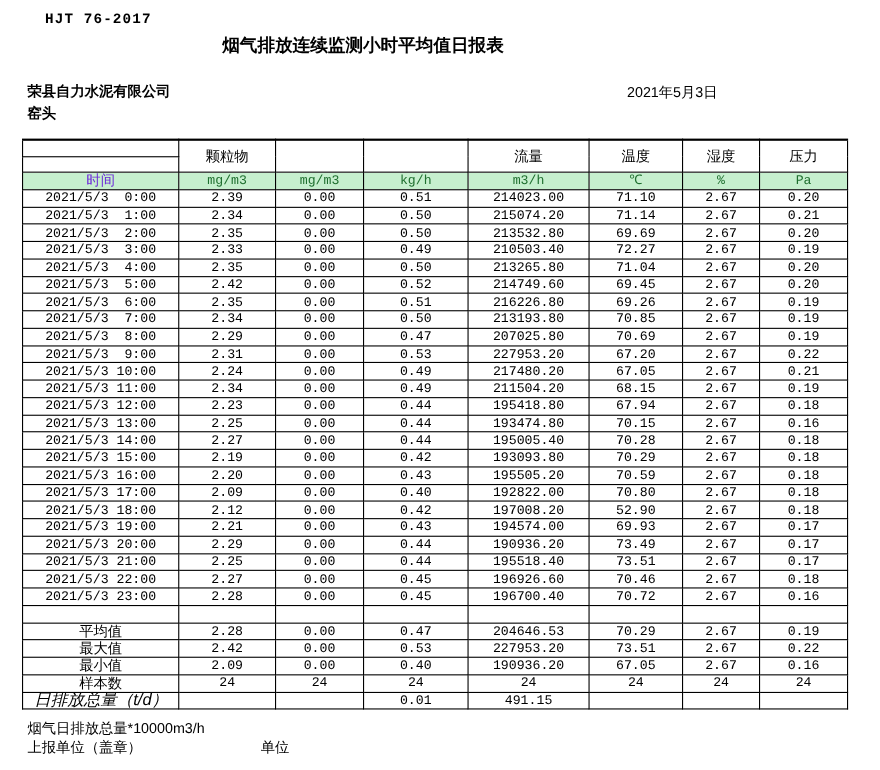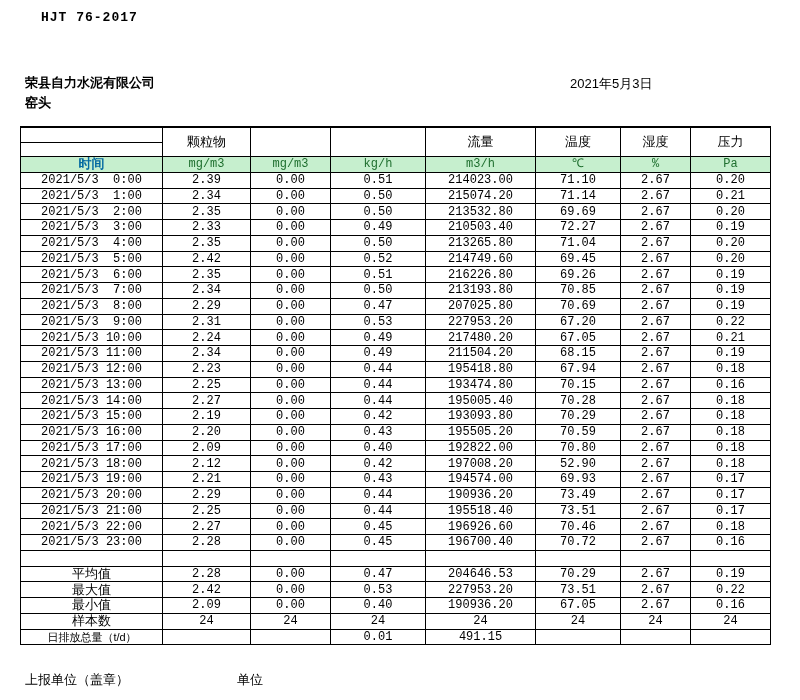--- a/index.html
+++ b/index.html
@@ -36,38 +36,39 @@
     white-space:pre;
   }
   #report-table{border-top:2px solid #000;}
   #report-table .hdr{font-size:13px;height:13.5px;}
   #report-table .units-row td{
     background:var(--header-green,#c6efce);
     color:var(--unit-text,#1f6f2f);
     font-size:12px;
   }
   #report-table .units-row .time-hdr{
-    color:#0369a1;font-size:13px;font-weight:bold;
+    color:#6d28d9;font-size:13px;
   }
   .num{font-family:"Liberation Mono","DejaVu Sans Mono",monospace;}
   .time-cell{font-family:"Liberation Mono","DejaVu Sans Mono",monospace;}
   .sum-label{font-size:13px;}
-  .sum-label-left{text-align:center;font-size:11px;padding-left:2px !important;}
+  .sum-label-left{text-align:center;font-size:15px;padding-left:2px !important;font-style:italic;}
 
   #footer-note{left:25px;top:653px;font-size:13px;}
   #footer-report-unit{left:25px;top:671px;font-size:13px;}
   #footer-unit{left:220px;top:671px;font-size:13px;margin-left:17px;}
 </style>
 </head>
 <body>
 
 <div id="page" style="--header-green: #c6efce; --unit-text: #1f6f2f;">
 
   <div id="std-label" class="abs mono">HJT  76-2017</div>
 
+  <div id="report-title" class="abs">烟气排放连续监测小时平均值日报表</div>
 
   <div id="company-name" class="abs">荣县自力水泥有限公司</div>
 
   <div id="station-name" class="abs">窑头</div>
 
   <div id="report-date" class="abs">2021年5月3日</div>
 
   <table id="report-table">
     <colgroup>
       <col style="width:142px">
@@ -401,18 +402,19 @@
           <td class="num"></td>
           <td class="num">0.01</td>
           <td class="num">491.15</td>
           <td class="num"></td>
           <td class="num"></td>
           <td class="num"></td>
         </tr>
       </tbody>
   </table>
 
+  <div id="footer-note" class="abs">烟气日排放总量*10000m3/h</div>
 
   <div id="footer-report-unit" class="abs">上报单位（盖章）</div>
 
   <div id="footer-unit" class="abs">单位</div>
 
 </div>
 
 </body></html>

